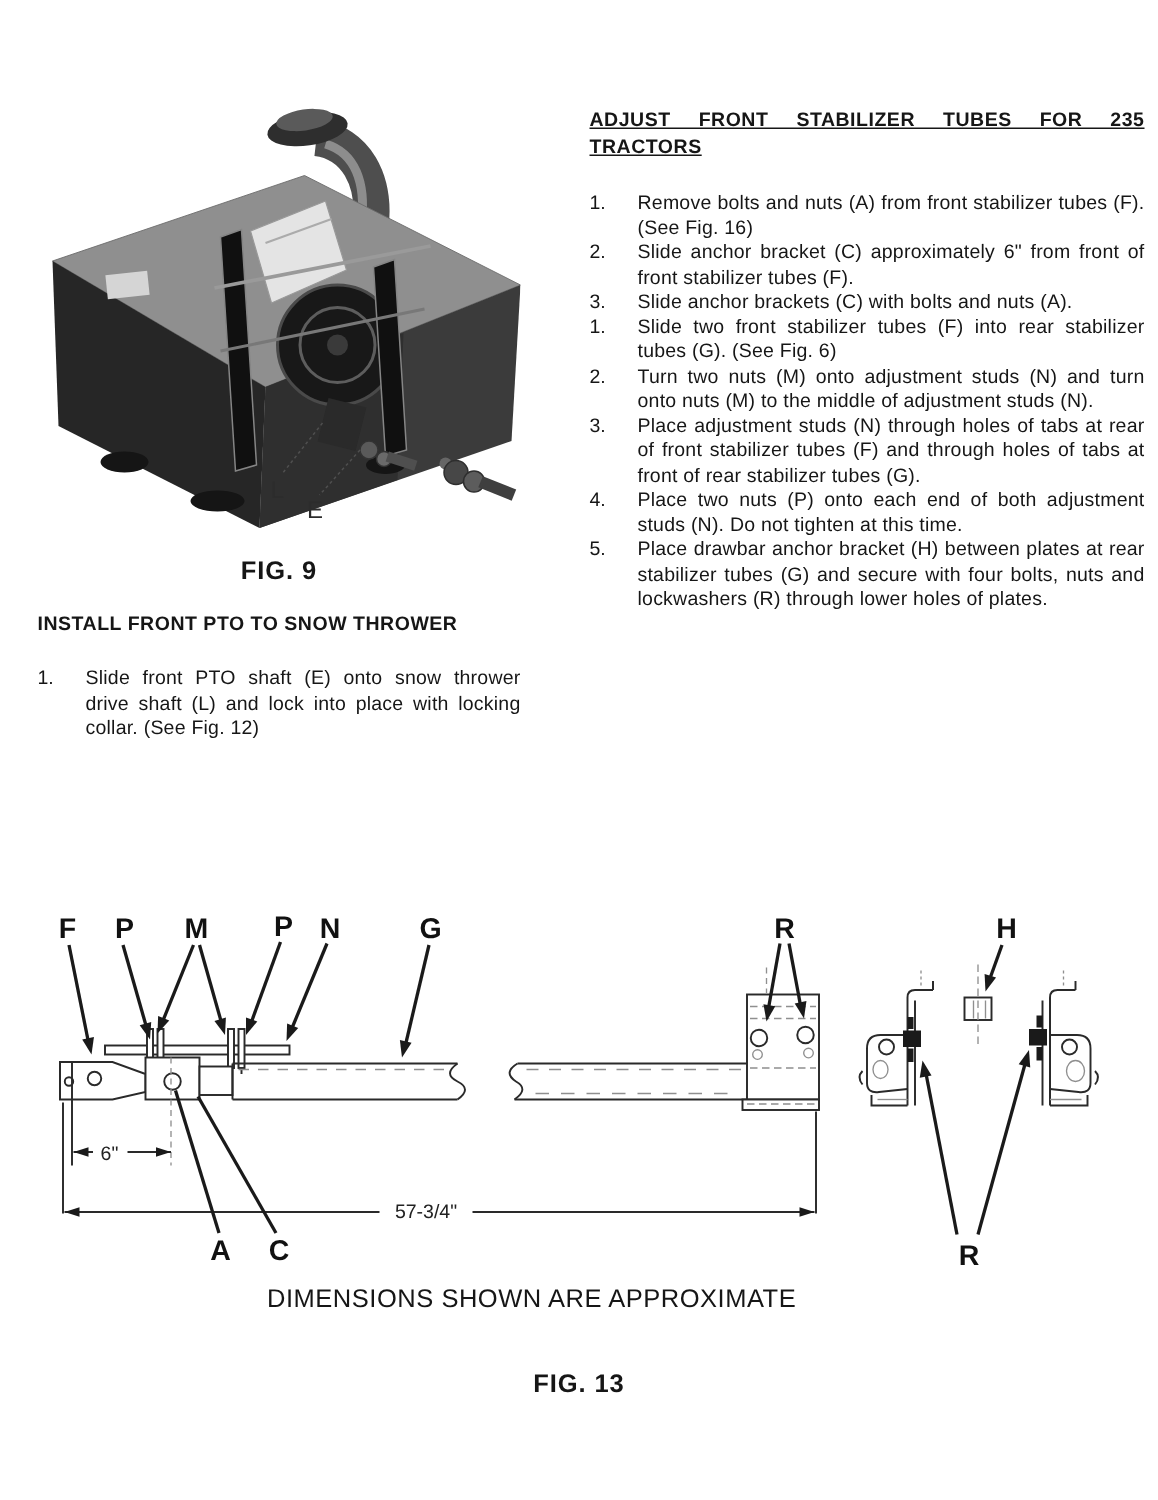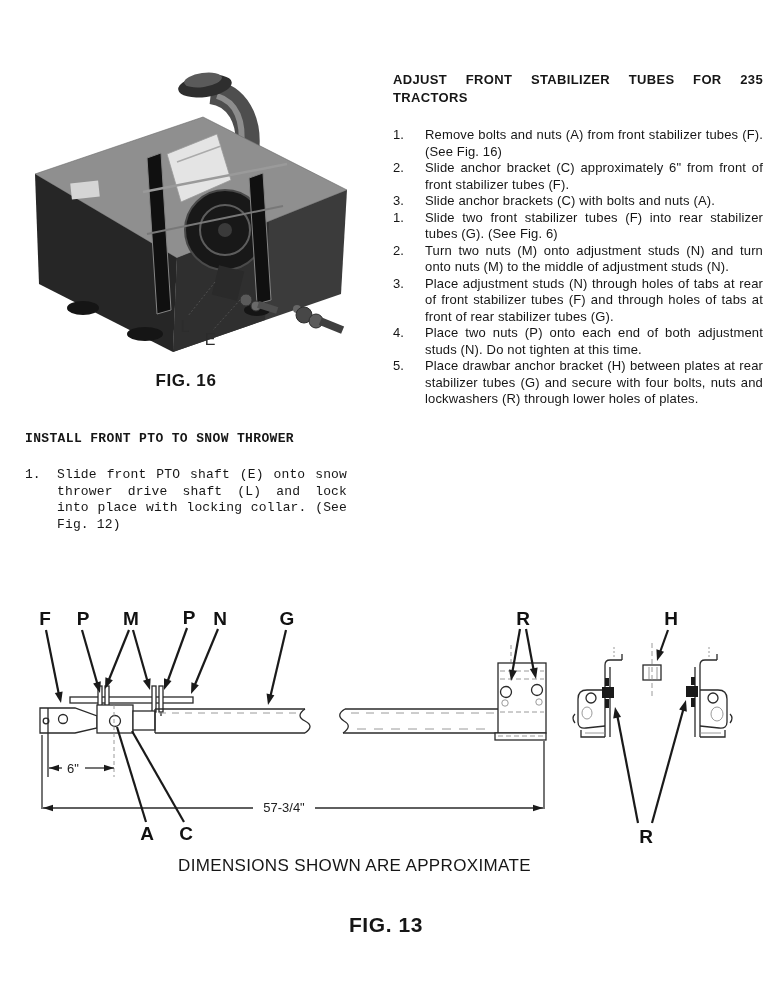--- a/index.html
+++ b/index.html
@@ -5,39 +5,39 @@
   html,body{margin:0;padding:0;background:#ffffff;}
   .page{
     position:relative;width:772px;height:1000px;background:#fff;
     font-family:"Liberation Sans", sans-serif;color:#161616;overflow:hidden;
   }
   .photo-svg{position:absolute;left:25px;top:62px;width:322px;height:292px;}
   .fig12-caption{
     position:absolute;left:25px;top:371px;width:322px;text-align:center;
     font-weight:bold;font-size:17px;letter-spacing:.6px;
   }
-  .left-col{position:absolute;left:25px;top:430px;width:322px;font-family:Liberation Mono, monospace;}
+  .left-col{position:absolute;left:25px;top:407px;width:322px;}
   .right-col{position:absolute;left:393px;top:71px;width:370px;}
   .sec-heading{
     margin:0 0 19px 0;font-size:13px;font-weight:bold;line-height:18px;
     letter-spacing:.35px;text-align:justify;
   }
-  .right-col .sec-heading{margin-bottom:20px;}
+  .right-col .sec-heading{margin-bottom:20px;text-decoration:underline;}
   .sec-heading.second{margin-top:37px;margin-bottom:18px;}
   .steps{margin:0;}
   .step{display:flex;font-size:13px;line-height:16.5px;}
   .step .num{flex:0 0 32px;}
   .step .txt{flex:1;text-align:justify;letter-spacing:.15px;}
   .fig13-svg{position:absolute;left:25px;top:595px;width:740px;height:260px;}
   .dim-note{
     position:absolute;left:178px;top:856px;font-size:17px;letter-spacing:.35px;
   }
   .fig13-caption{
     position:absolute;left:0;top:913px;width:772px;text-align:center;
-    font-weight:bold;font-size:21px;letter-spacing:.6px;
+    font-weight:bold;font-size:17px;letter-spacing:.6px;
   }
   svg text.part-label{font-family:"Liberation Sans",sans-serif;font-weight:bold;font-size:19px;fill:#111;text-anchor:middle;}
   svg text.dim-label{font-family:"Liberation Sans",sans-serif;font-size:13px;fill:#222;text-anchor:middle;}
   svg text.photo-label{font-family:"Liberation Sans",sans-serif;font-size:16px;fill:#2c2c2c;text-anchor:middle;}
   svg .ln{stroke:#1a1a1a;stroke-width:2.2;fill:none;}
   svg .thin{stroke:#2a2a2a;stroke-width:1.3;fill:none;}
   svg .part{stroke:#2a2a2a;stroke-width:1.3;fill:#ffffff;}
   svg .faint{stroke:#8f8f8f;stroke-width:.9;fill:none;}
   svg .ah{fill:#1a1a1a;}
 </style>
@@ -88,21 +88,21 @@
       <circle cx="291" cy="259" r="7" fill="#5c5c5c" stroke="#2e2e2e" stroke-width="1"></circle>
       <rect x="295" y="257" width="24" height="8" fill="#3f3f3f" transform="rotate(22 300 261)"></rect>
     </g>
 
     <line x1="190" y1="220" x2="163" y2="254" stroke="#4f4f4f" stroke-width="1" stroke-dasharray="2,2"></line>
     <line x1="215" y1="238" x2="188" y2="268" stroke="#4f4f4f" stroke-width="1" stroke-dasharray="2,2"></line>
     <text class="photo-label" x="160" y="270">L</text>
     <text class="photo-label" x="185" y="283">E</text>
   </svg>
 
-  <div class="fig12-caption">FIG. 16</div>
+  <div class="fig12-caption">FIG. 9</div>
 
   <div class="left-col">
     <h2 class="sec-heading">INSTALL FRONT PTO TO SNOW THROWER</h2>
     <div class="steps">
       <div class="step">
         <span class="num">1.</span>
         <span class="txt">Slide front PTO shaft (E) onto snow thrower drive shaft (L) and lock into place with locking collar.  (See Fig. 12)</span>
       </div>
     </div>
   </div>

